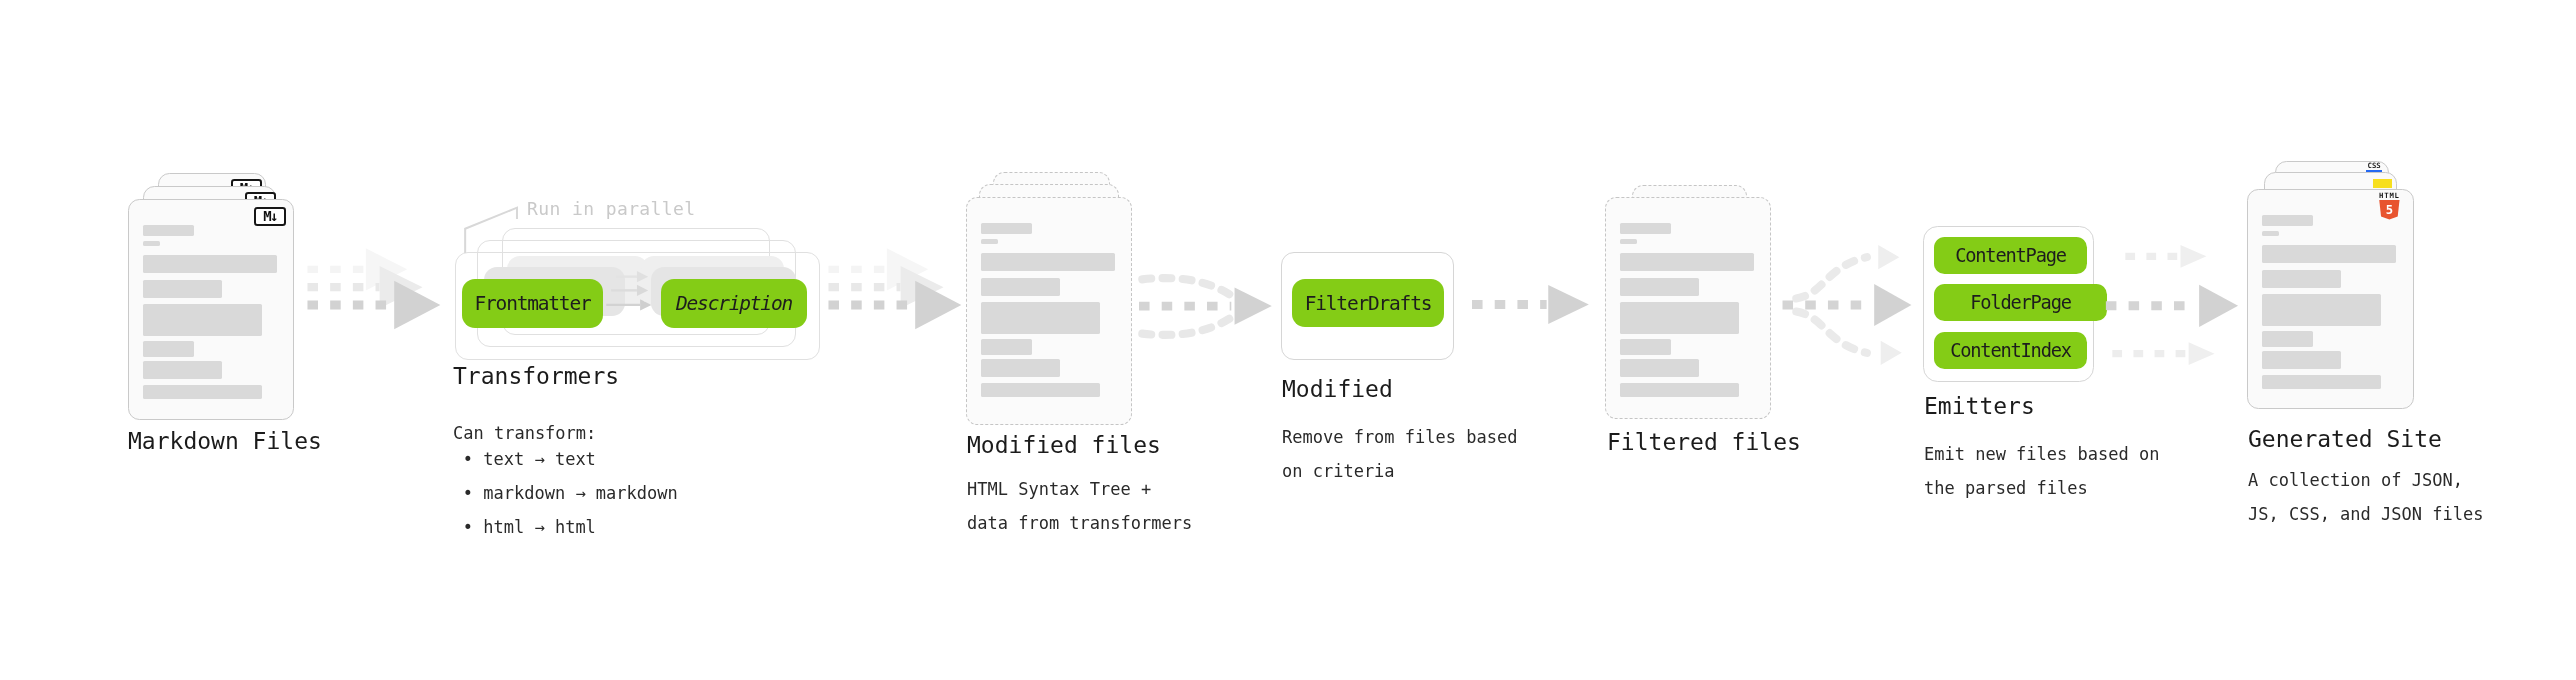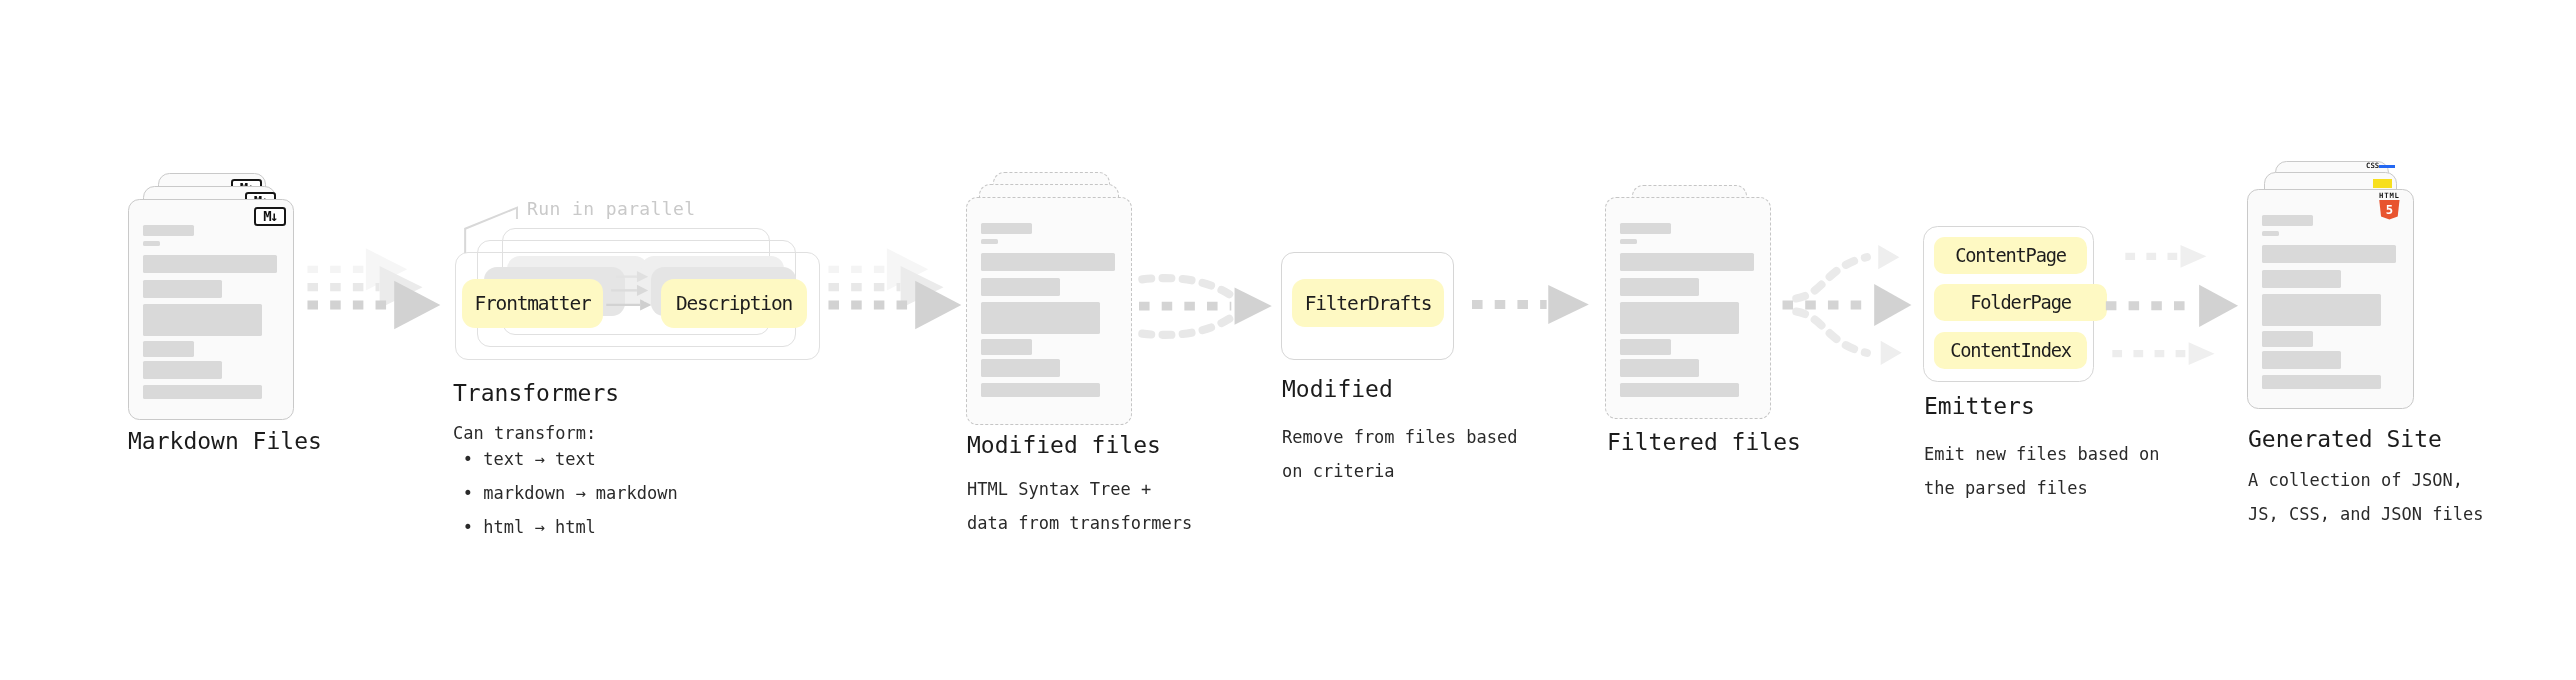--- a/index.html
+++ b/index.html
@@ -9,33 +9,33 @@
   .doc{position:absolute;background:#fafafa;border:1.6px solid #c9c9c9;border-radius:11.4px;box-sizing:border-box;}
   .doc.dashed{border:1.6px dashed #c5c5c5;background:#fbfbfb;}
   .bar{position:absolute;background:#d9d9d9;border-radius:1.6px;}
   
   .label{position:absolute;font-size:23px;font-weight:500;white-space:nowrap;color:#1b1b1b;}
   .body-text{position:absolute;font-size:17px;line-height:22px;white-space:nowrap;color:#2a2a2a;}
   .body-text .line{white-space:pre;margin-top:12px;}
   .body-text .indent{padding-left:9.8px;}
   .body-text .gap{margin-top:4.1px;}
   
-  .pill{position:absolute;background:#fef9c3;border-radius:13px;display:flex;align-items:center;justify-content:center;
+  .pill{position:absolute;background:#84cc16;border-radius:13px;display:flex;align-items:center;justify-content:center;
         font-size:19.5px;letter-spacing:-1.2px;color:#1d1d1d;box-sizing:border-box;}
   .pill.small{border-radius:10.6px;font-size:18.7px;}
   .pill.ghost1{background:#e5e5e5;}
   .pill.ghost2{background:#efefef;}
   .frame{position:absolute;border:1.6px solid #e0e0e0;border-radius:13px;box-sizing:border-box;background:transparent;}
   .frame.filled{background:#ffffff;border-color:#d6d6d6;}
   .note{position:absolute;font-size:18px;color:#c9c9c9;white-space:nowrap;letter-spacing:0.4px;}
   
   .md-badge{position:absolute;background:#ffffff;border:2.4px solid #161616;border-radius:3.3px;
             display:flex;align-items:center;justify-content:center;font-weight:bold;font-size:14px;
             letter-spacing:-1.6px;color:#111;box-sizing:border-box;}
-  .css-badge{position:absolute;display:flex;align-items:center;}
+  .css-badge{position:absolute;display:flex;flex-direction:column;align-items:center;}
   .css-badge .css-word{font-size:7.3px;font-weight:bold;line-height:6.5px;color:#222;letter-spacing:0;}
   .css-badge .css-underline{width:16.3px;height:2.4px;margin-top:0.8px;}
   .js-badge{position:absolute;}
   .html5-badge{position:absolute;display:flex;flex-direction:column;align-items:center;}
   .html5-badge .html-word{font-size:7.3px;font-weight:bold;line-height:7.3px;letter-spacing:0.8px;color:#161616;}
   .html5-shield{position:relative;width:20.3px;height:19.5px;margin-top:0.8px;
                 clip-path:polygon(0 0,100% 0,91% 84%,50% 100%,9% 84%);
                 display:flex;align-items:center;justify-content:center;}
   .html5-shield .five{color:#ffffff;font-size:12.2px;font-weight:bold;line-height:12.2px;}
   svg{position:absolute;overflow:visible;}
@@ -89,34 +89,34 @@
     <div class="note" style="left:527px;top:198px;z-index:2;">Run in parallel</div>
 
     <div class="pill ghost2" style="left:507px;top:256px;width:141px;height:49px;z-index:2;"></div>
     <div class="pill ghost1" style="left:484px;top:267px;width:141px;height:49px;z-index:3;"></div>
     <div class="pill" style="left:462px;top:279px;width:141px;height:49px;z-index:4;">
         <span>Frontmatter</span>
       </div>
 
     <div class="pill ghost2" style="left:641px;top:256px;width:143px;height:49px;z-index:2;"></div>
     <div class="pill ghost1" style="left:651px;top:267px;width:145px;height:49px;z-index:3;"></div>
-    <div class="pill" style="left:661px;top:279px;width:146px;height:49px;z-index:4;">
+    <div class="pill" style="left:661px;top:279px;width:146px;height:49px;z-index:4;font-style:italic;">
         <span>Description</span>
       </div>
 
     <svg style="left:603px;top:267px;z-index:5;" width="63" height="50" viewBox="0 0 78 62">
       <line x1="16" y1="12" x2="42" y2="12" stroke="#e3e3e3" stroke-width="3"></line>
       <polygon points="42,5 42,19 56,12" fill="#e0e0e0"></polygon>
       <line x1="10" y1="29" x2="42" y2="29" stroke="#dcdcdc" stroke-width="3"></line>
       <polygon points="42,22 42,36 56,29" fill="#d9d9d9"></polygon>
       <line x1="4" y1="47" x2="46" y2="47" stroke="#d2d2d2" stroke-width="3"></line>
       <polygon points="46,40 46,54 60,47" fill="#cfcfcf"></polygon>
     </svg>
 
-    <div class="label" style="left:453px;top:380px;text-align:right;">Transformers</div>
+    <div class="label" style="left:453px;top:363px;text-align:right;">Transformers</div>
     <div class="body-text" style="left:453px;top:410px;">
       <div class="line">Can transform:</div>
       <div class="line indent gap">• text → text</div>
       <div class="line indent">• markdown → markdown</div>
       <div class="line indent">• html → html</div>
     </div>
   </div>
 
   <svg style="left:822px;top:244px;" width="158" height="122" viewBox="0 0 195 150">
     <line x1="8" y1="31" x2="80" y2="31" stroke="#f4f4f4" stroke-width="9" stroke-dasharray="13 15"></line>

